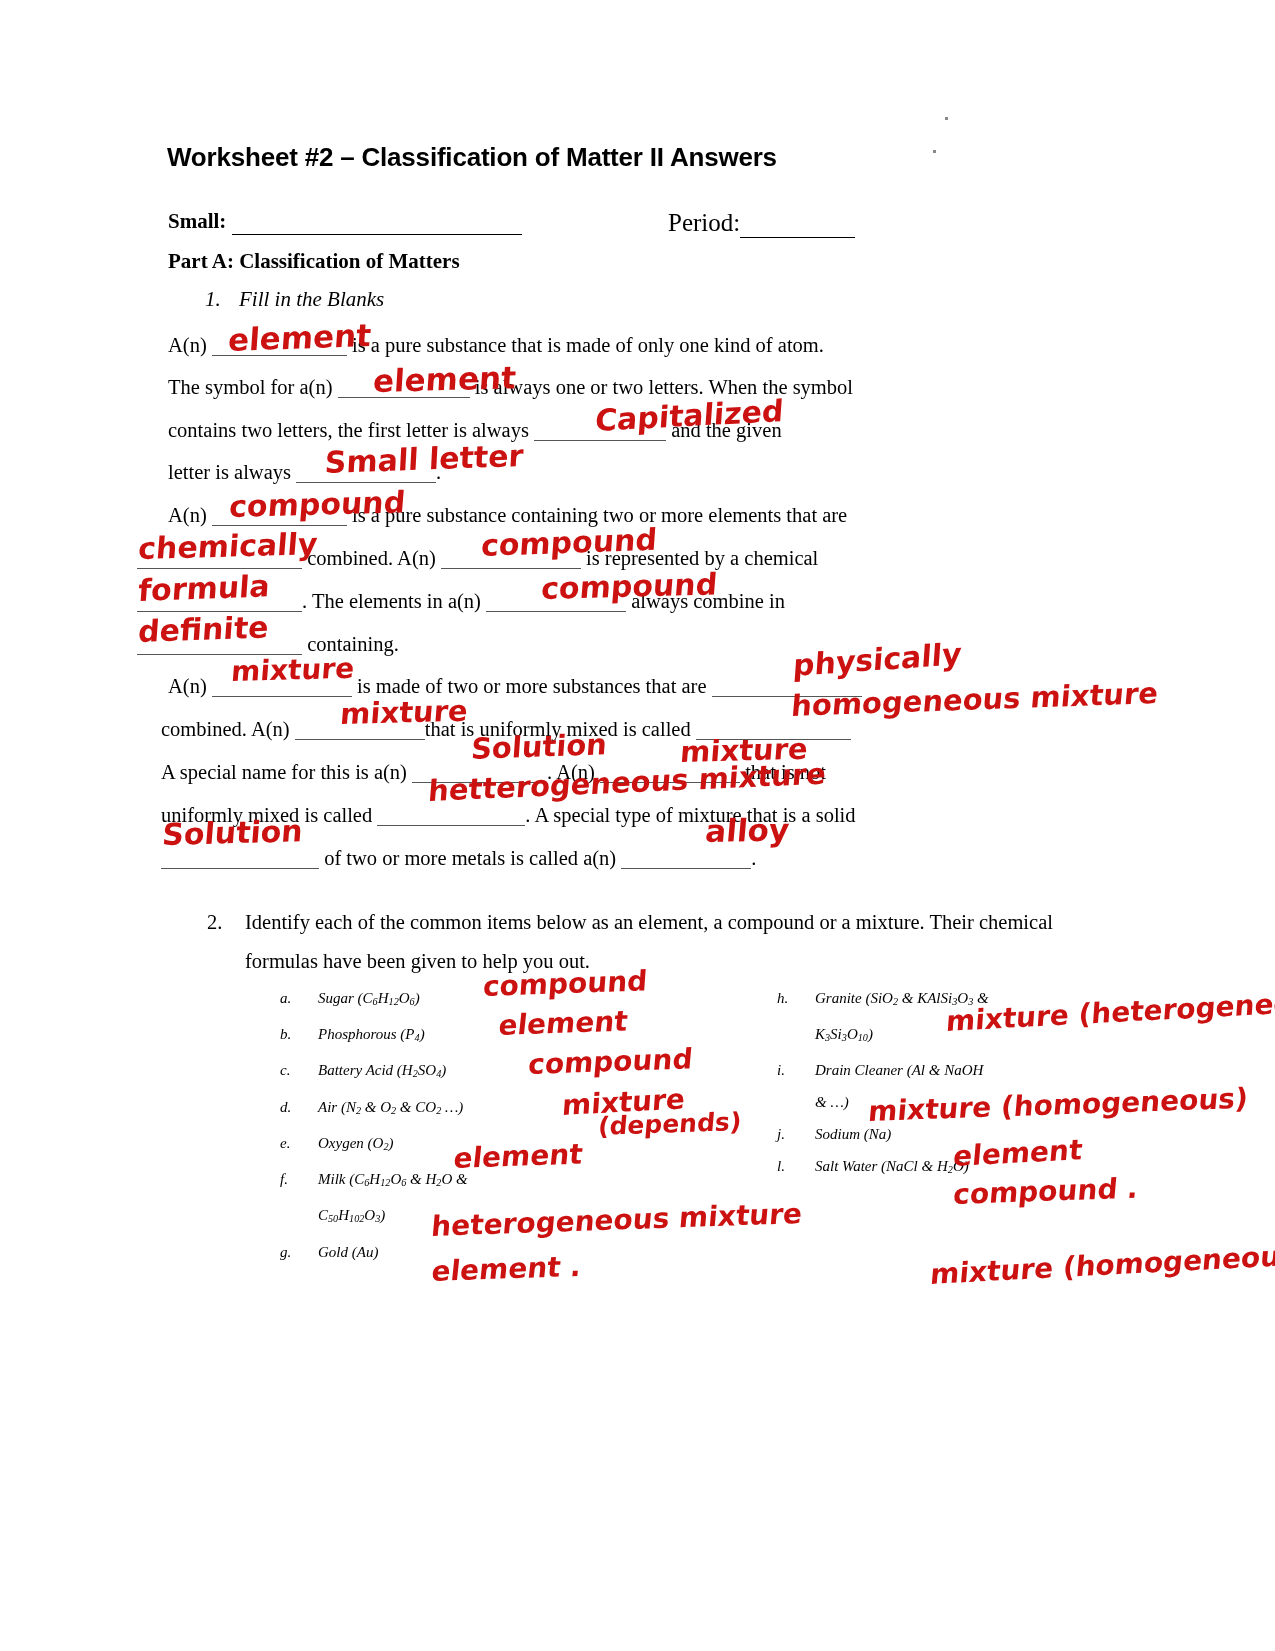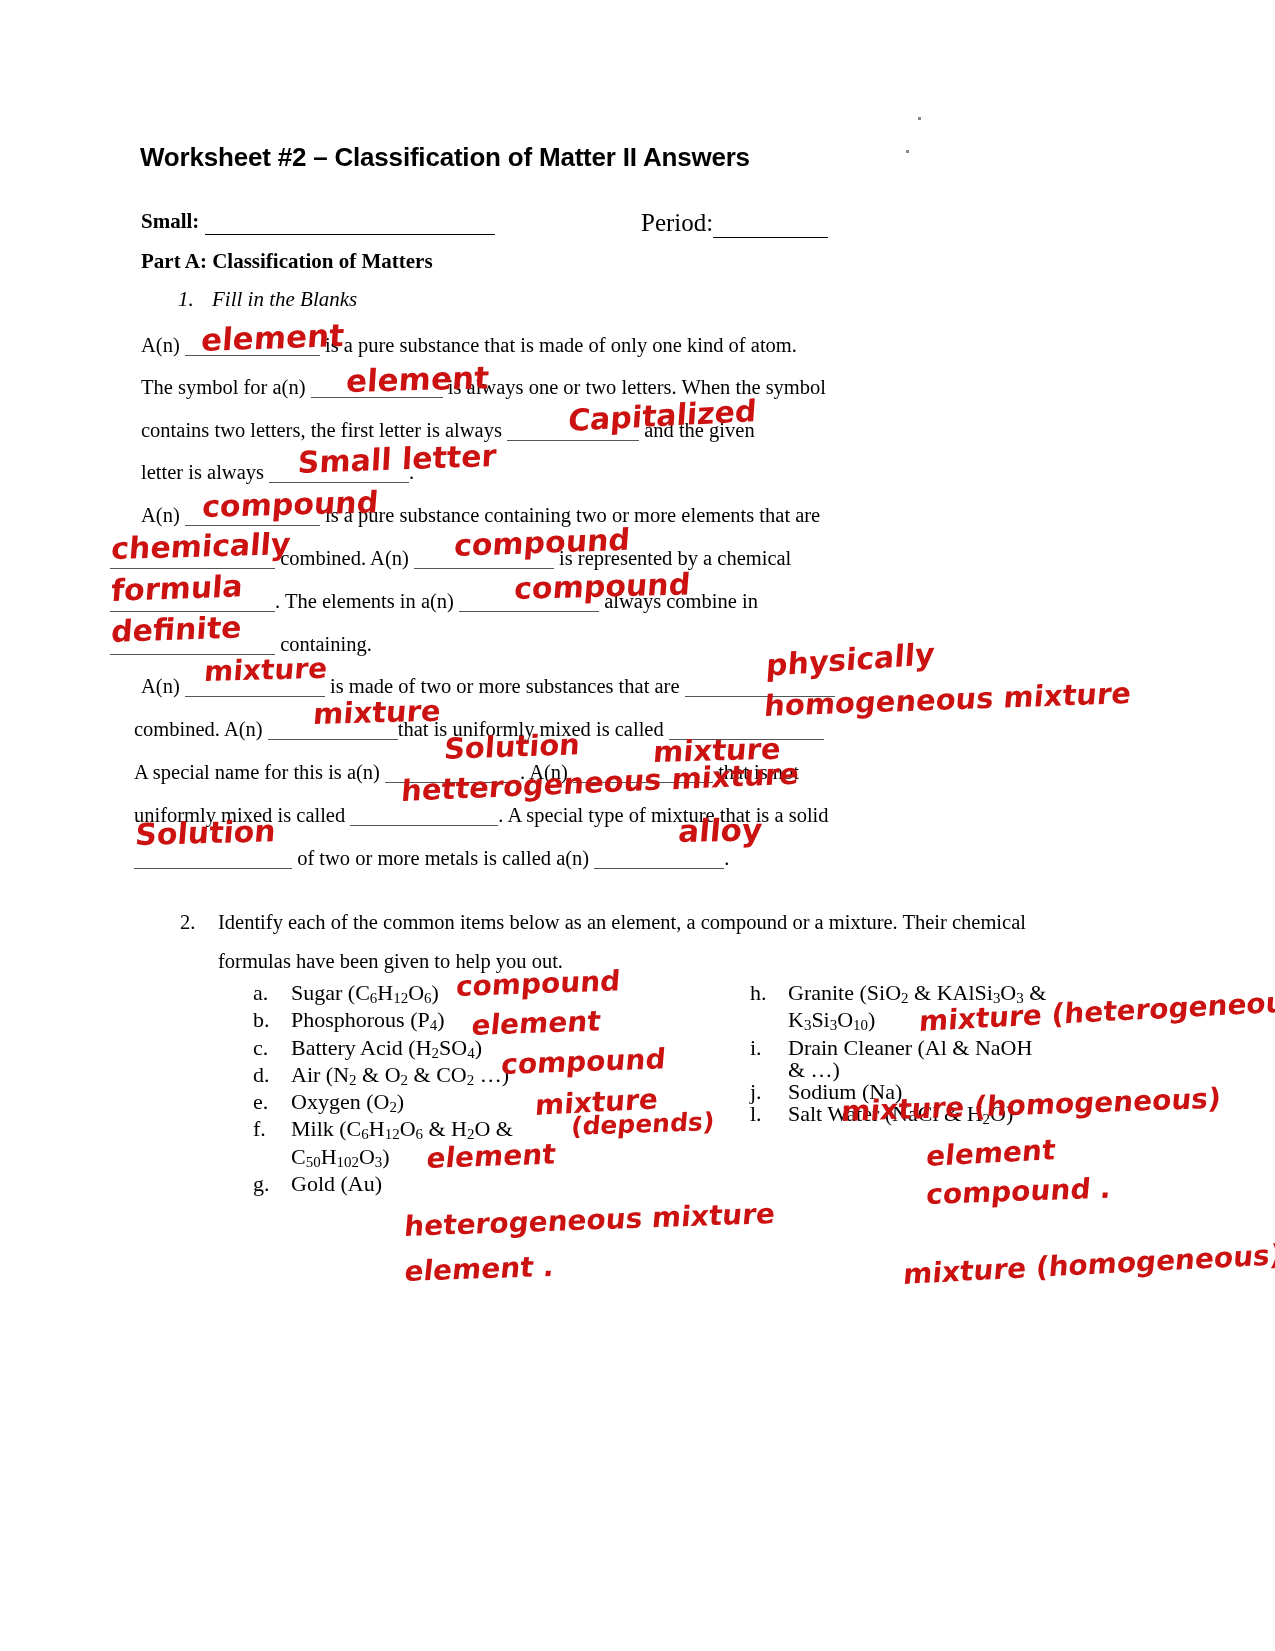--- a/index.html
+++ b/index.html
@@ -11,20 +11,21 @@
     width: 1275px;
     height: 1651px;
     position: relative;
     font-family: "Liberation Serif", "DejaVu Serif", serif;
     color: #000000;
     overflow: hidden;
   }
   .page {
     position: absolute;
     inset: 0;
+    margin-left: 27px;
   }
   
   .title {
     position: absolute;
     left: 140px;
     top: 142px;
     font-family: "Liberation Sans", "DejaVu Sans", sans-serif;
     font-weight: bold;
     font-size: 26px;
     letter-spacing: -0.2px;
@@ -95,22 +96,23 @@
     position: absolute;
     left: 0;
     top: 0;
   }
   .q2 .txt {
     display: block;
     margin-left: 38px;
   }
   .list {
     position: absolute;
-    font-size: 22px;
-    line-height: 22px;
+    font-size: 15px;
+    line-height: 32px;
+    font-style: italic;
   }
   .list .row {
     position: relative;
     white-space: nowrap;
   }
   .list .lbl {
     display: inline-block;
     width: 38px;
   }
   sub {

